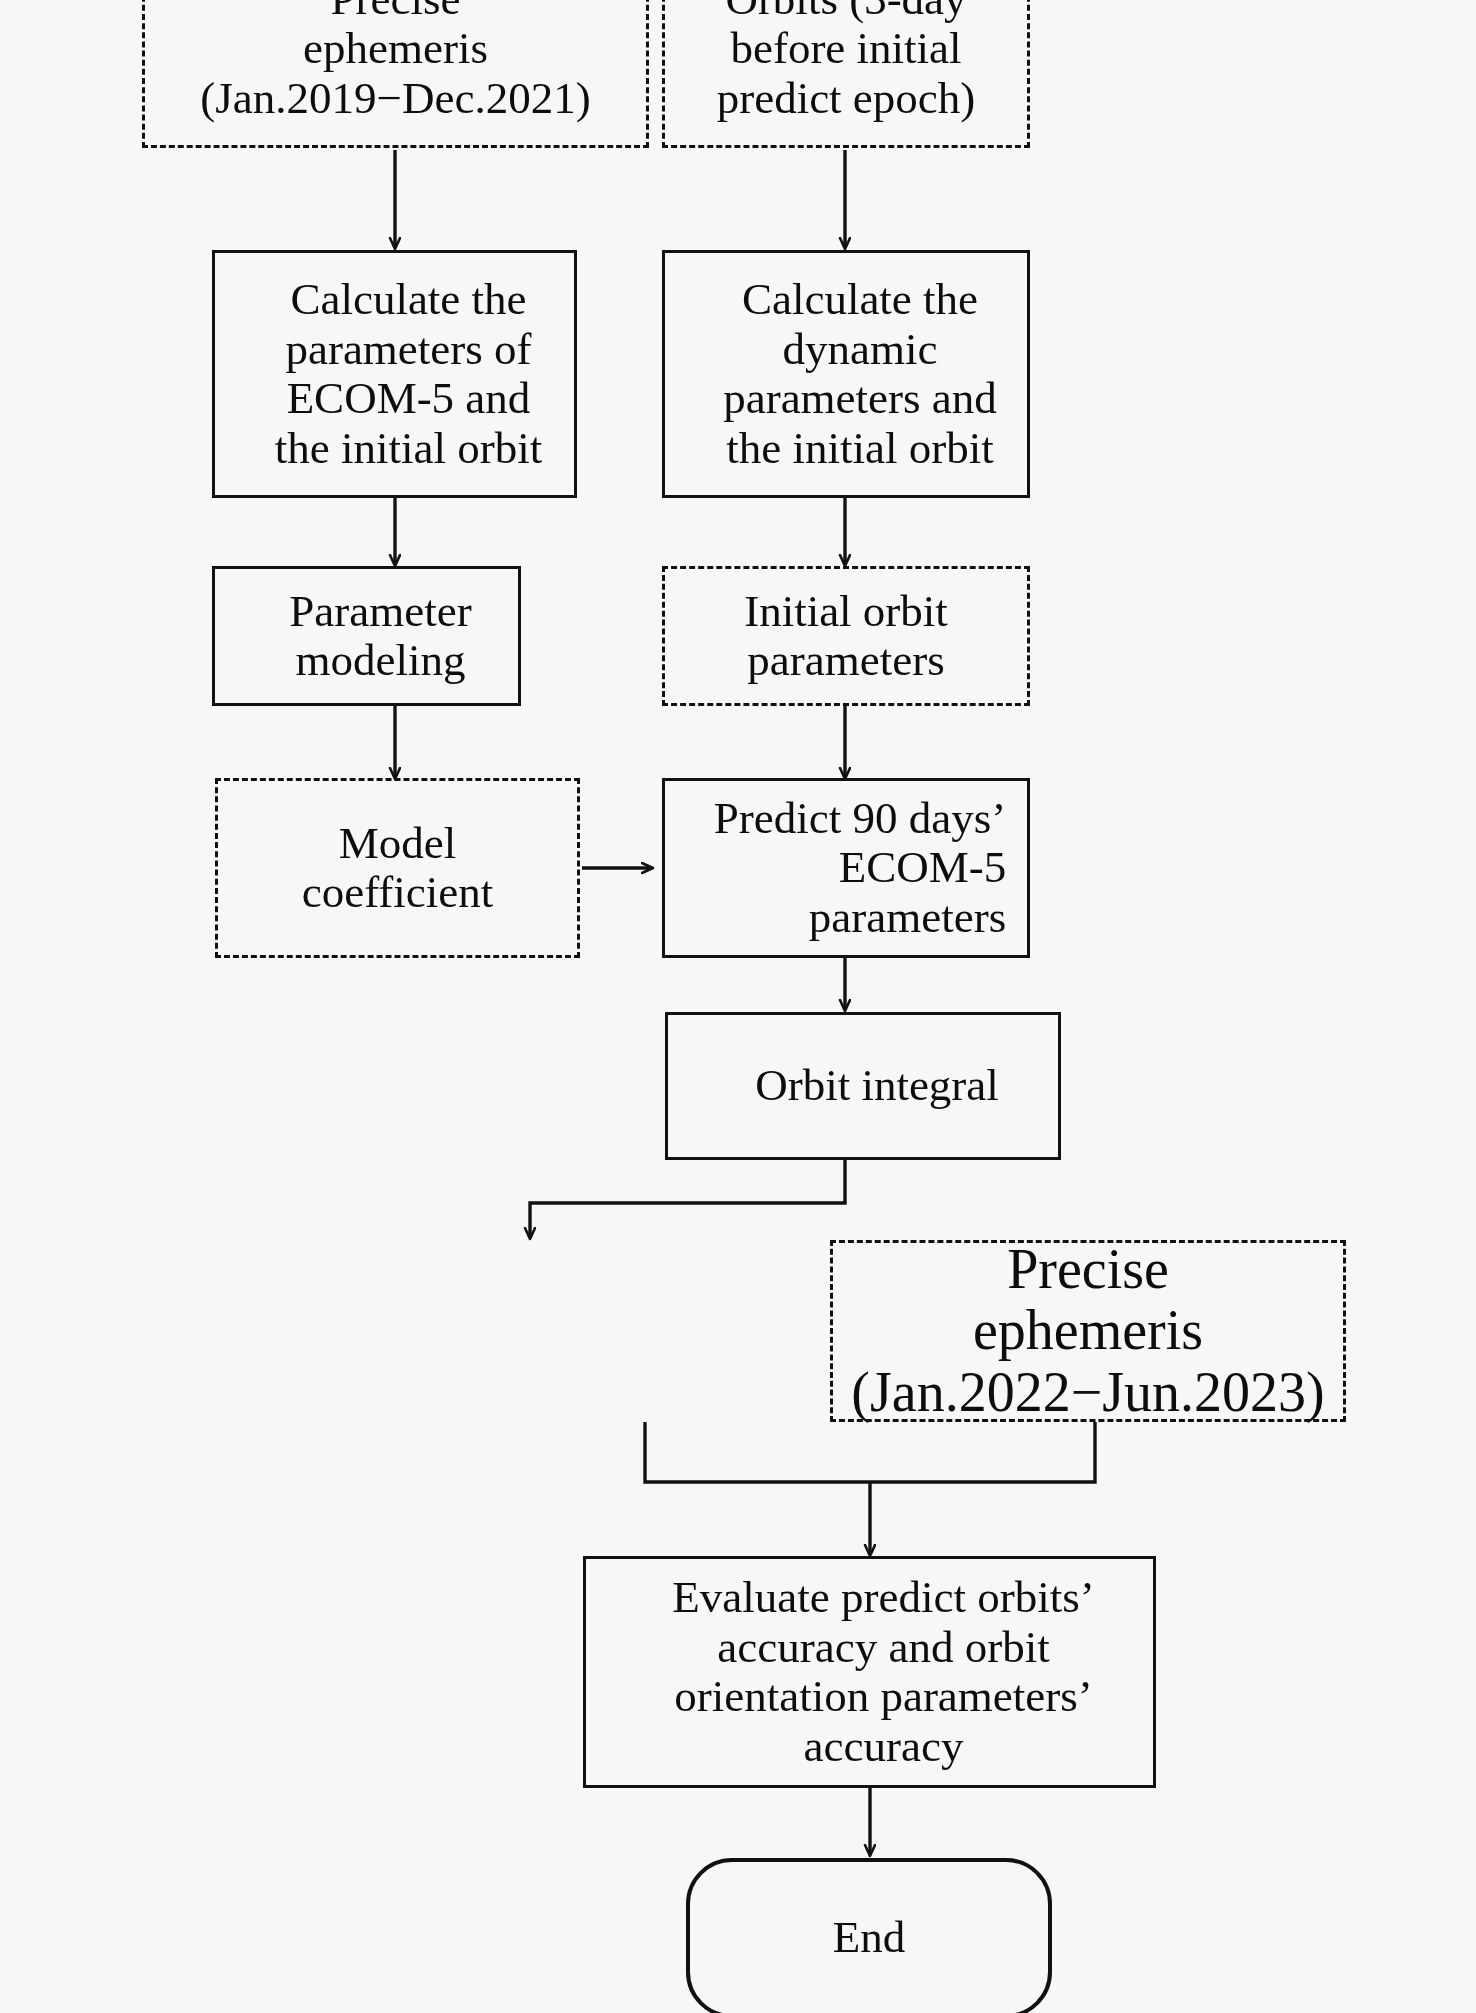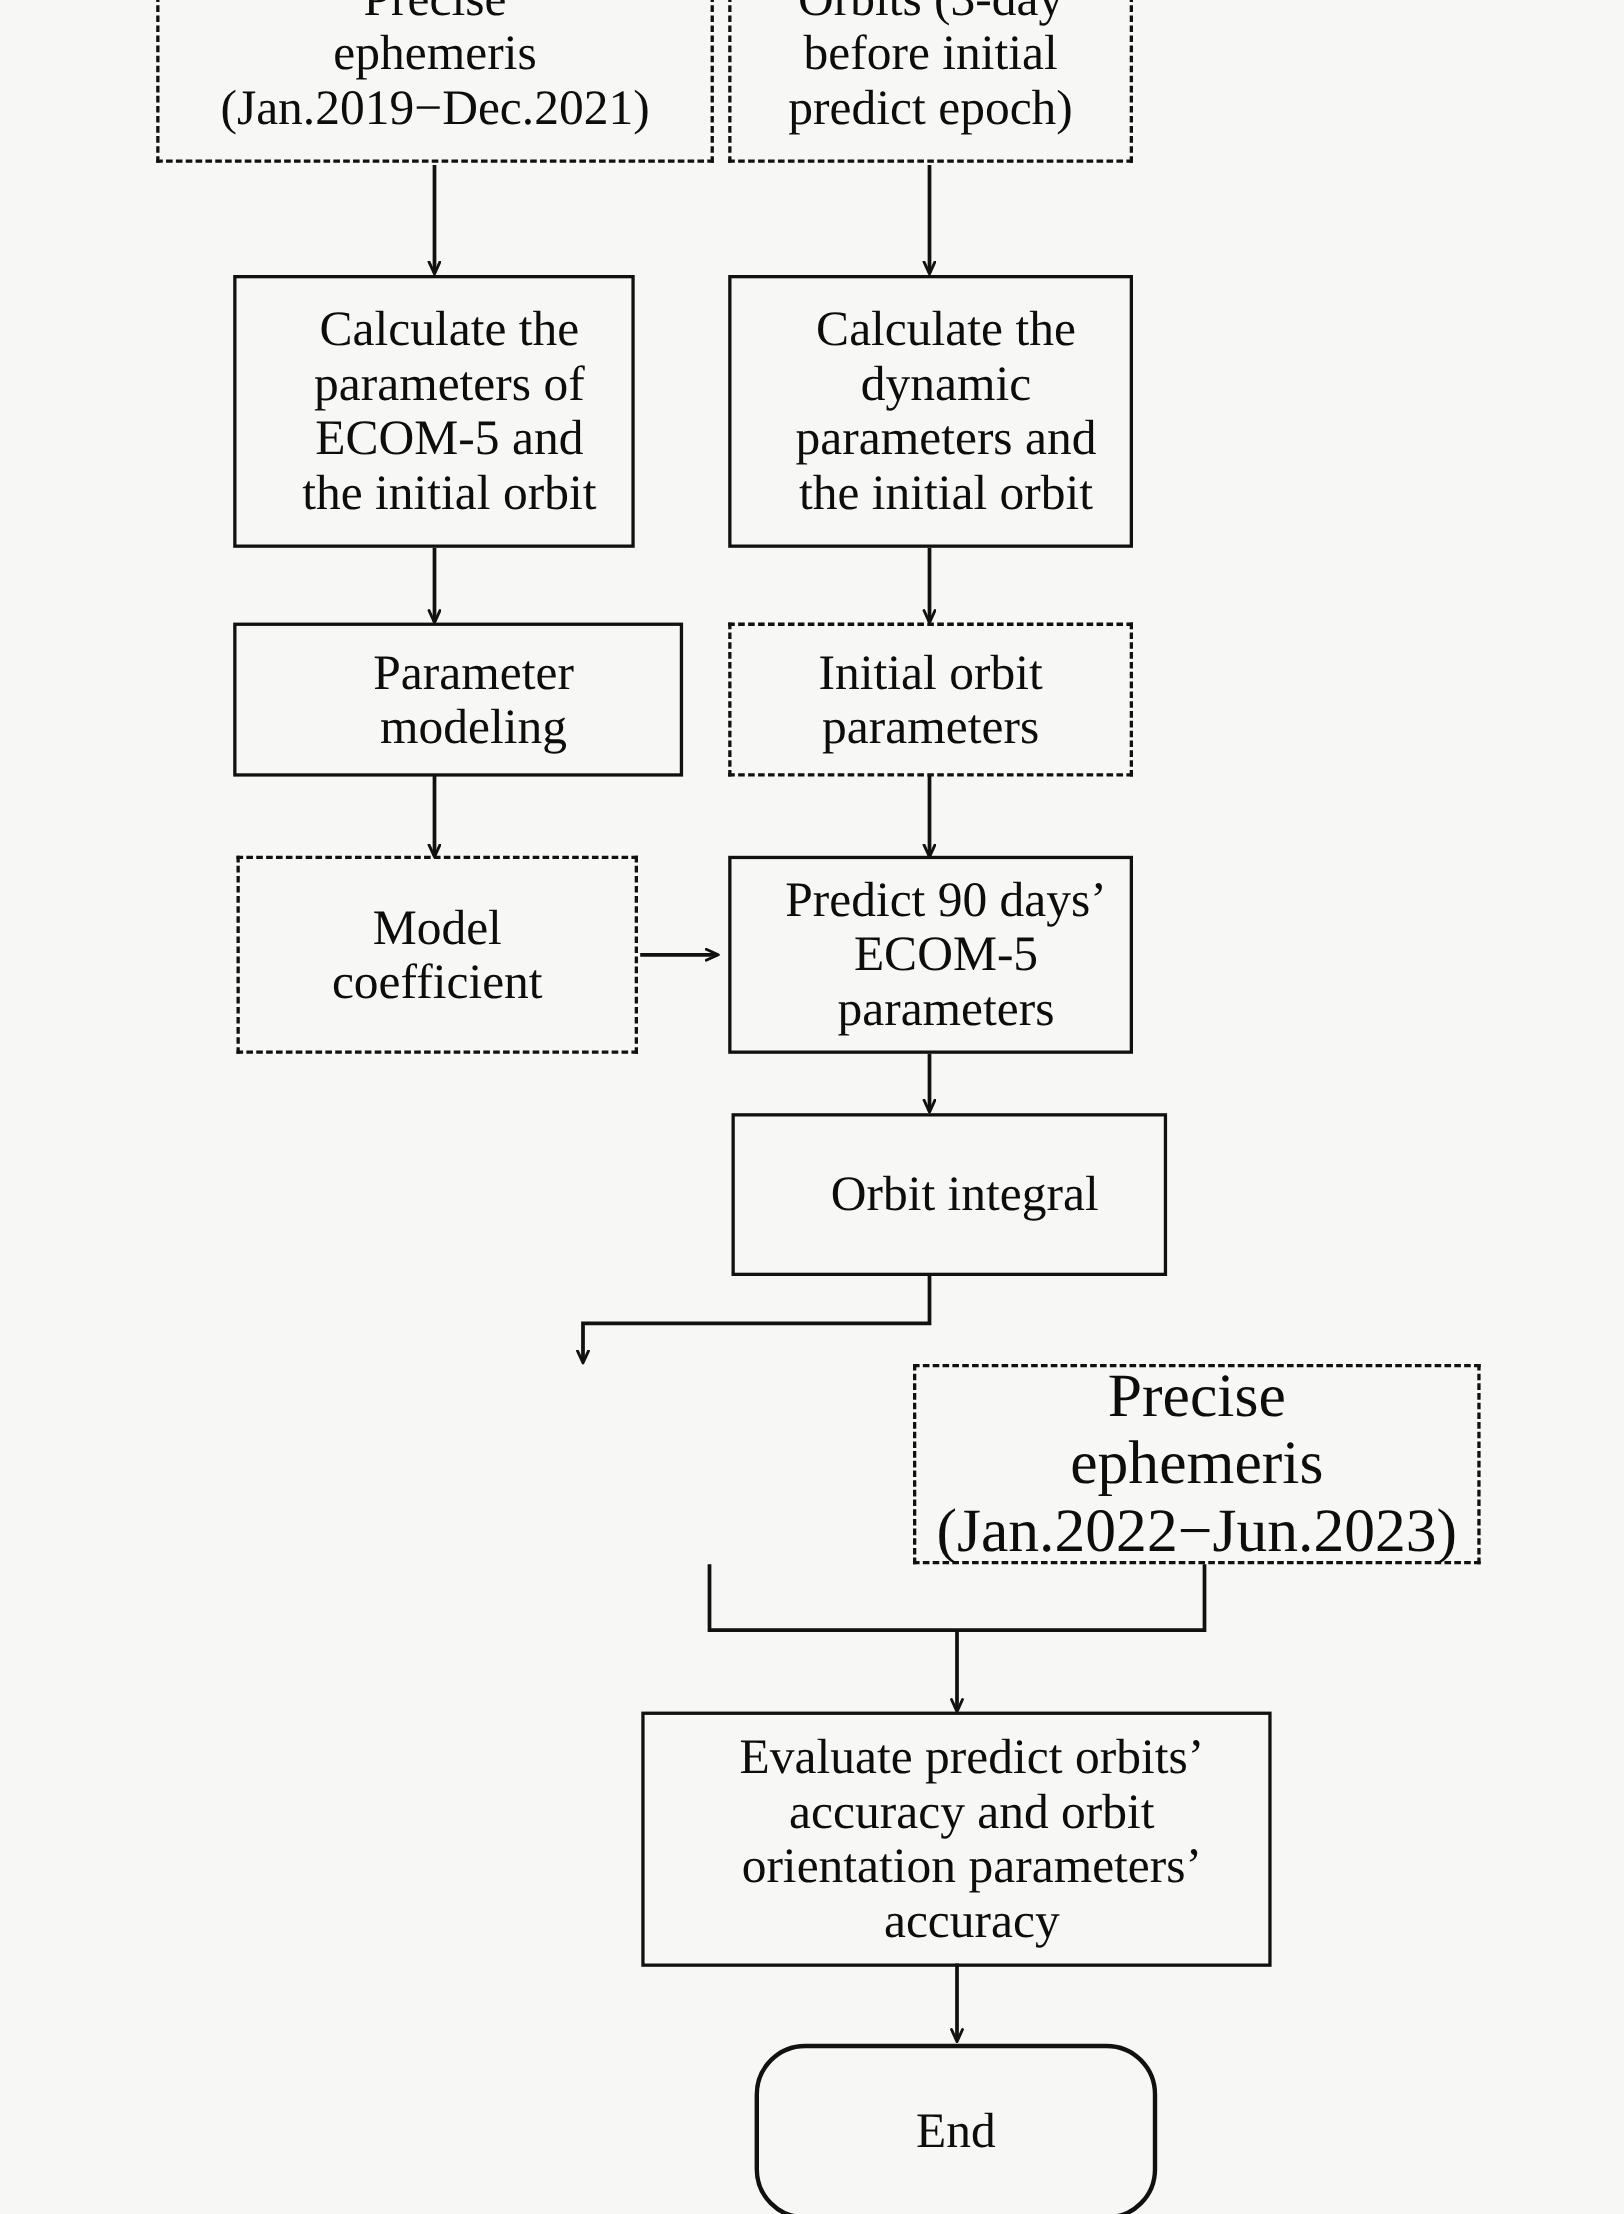--- a/index.html
+++ b/index.html
@@ -108,36 +108,36 @@
 the initial orbit</span>
   </div>
 
   <div class="node solid" style="left:662px; top:250px; width:368px; height:248px; font-size:45px;">
     <span class="txt">Calculate the
 dynamic
 parameters and
 the initial orbit</span>
   </div>
 
-  <div class="node solid" style="left:212px; top:566px; width:409px; height:140px; font-size:45px;">
+  <div class="node solid" style="left:212px; top:566px; width:309px; height:140px; font-size:45px;">
     <span class="txt">Parameter
 modeling</span>
   </div>
 
   <div class="node dashed" style="left:662px; top:566px; width:368px; height:140px; font-size:45px;justify-content:center;">
     <span class="txt">Initial orbit
 parameters</span>
   </div>
 
   <div class="node dashed" style="left:215px; top:778px; width:365px; height:180px; font-size:45px;justify-content:center;">
     <span class="txt">Model
 coefficient</span>
   </div>
 
-  <div class="node solid" style="left:662px; top:778px; width:368px; height:180px; font-size:45px;">
+  <div class="node solid" style="left:662px; top:778px; width:368px; height:180px; font-size:45px;text-align:right;">
     <span class="txt">Predict 90 days’
 ECOM-5
 parameters</span>
   </div>
 
   <div class="node solid" style="left:665px; top:1012px; width:396px; height:148px; font-size:45px;">
     <span class="txt">Orbit integral</span>
   </div>
 
 

